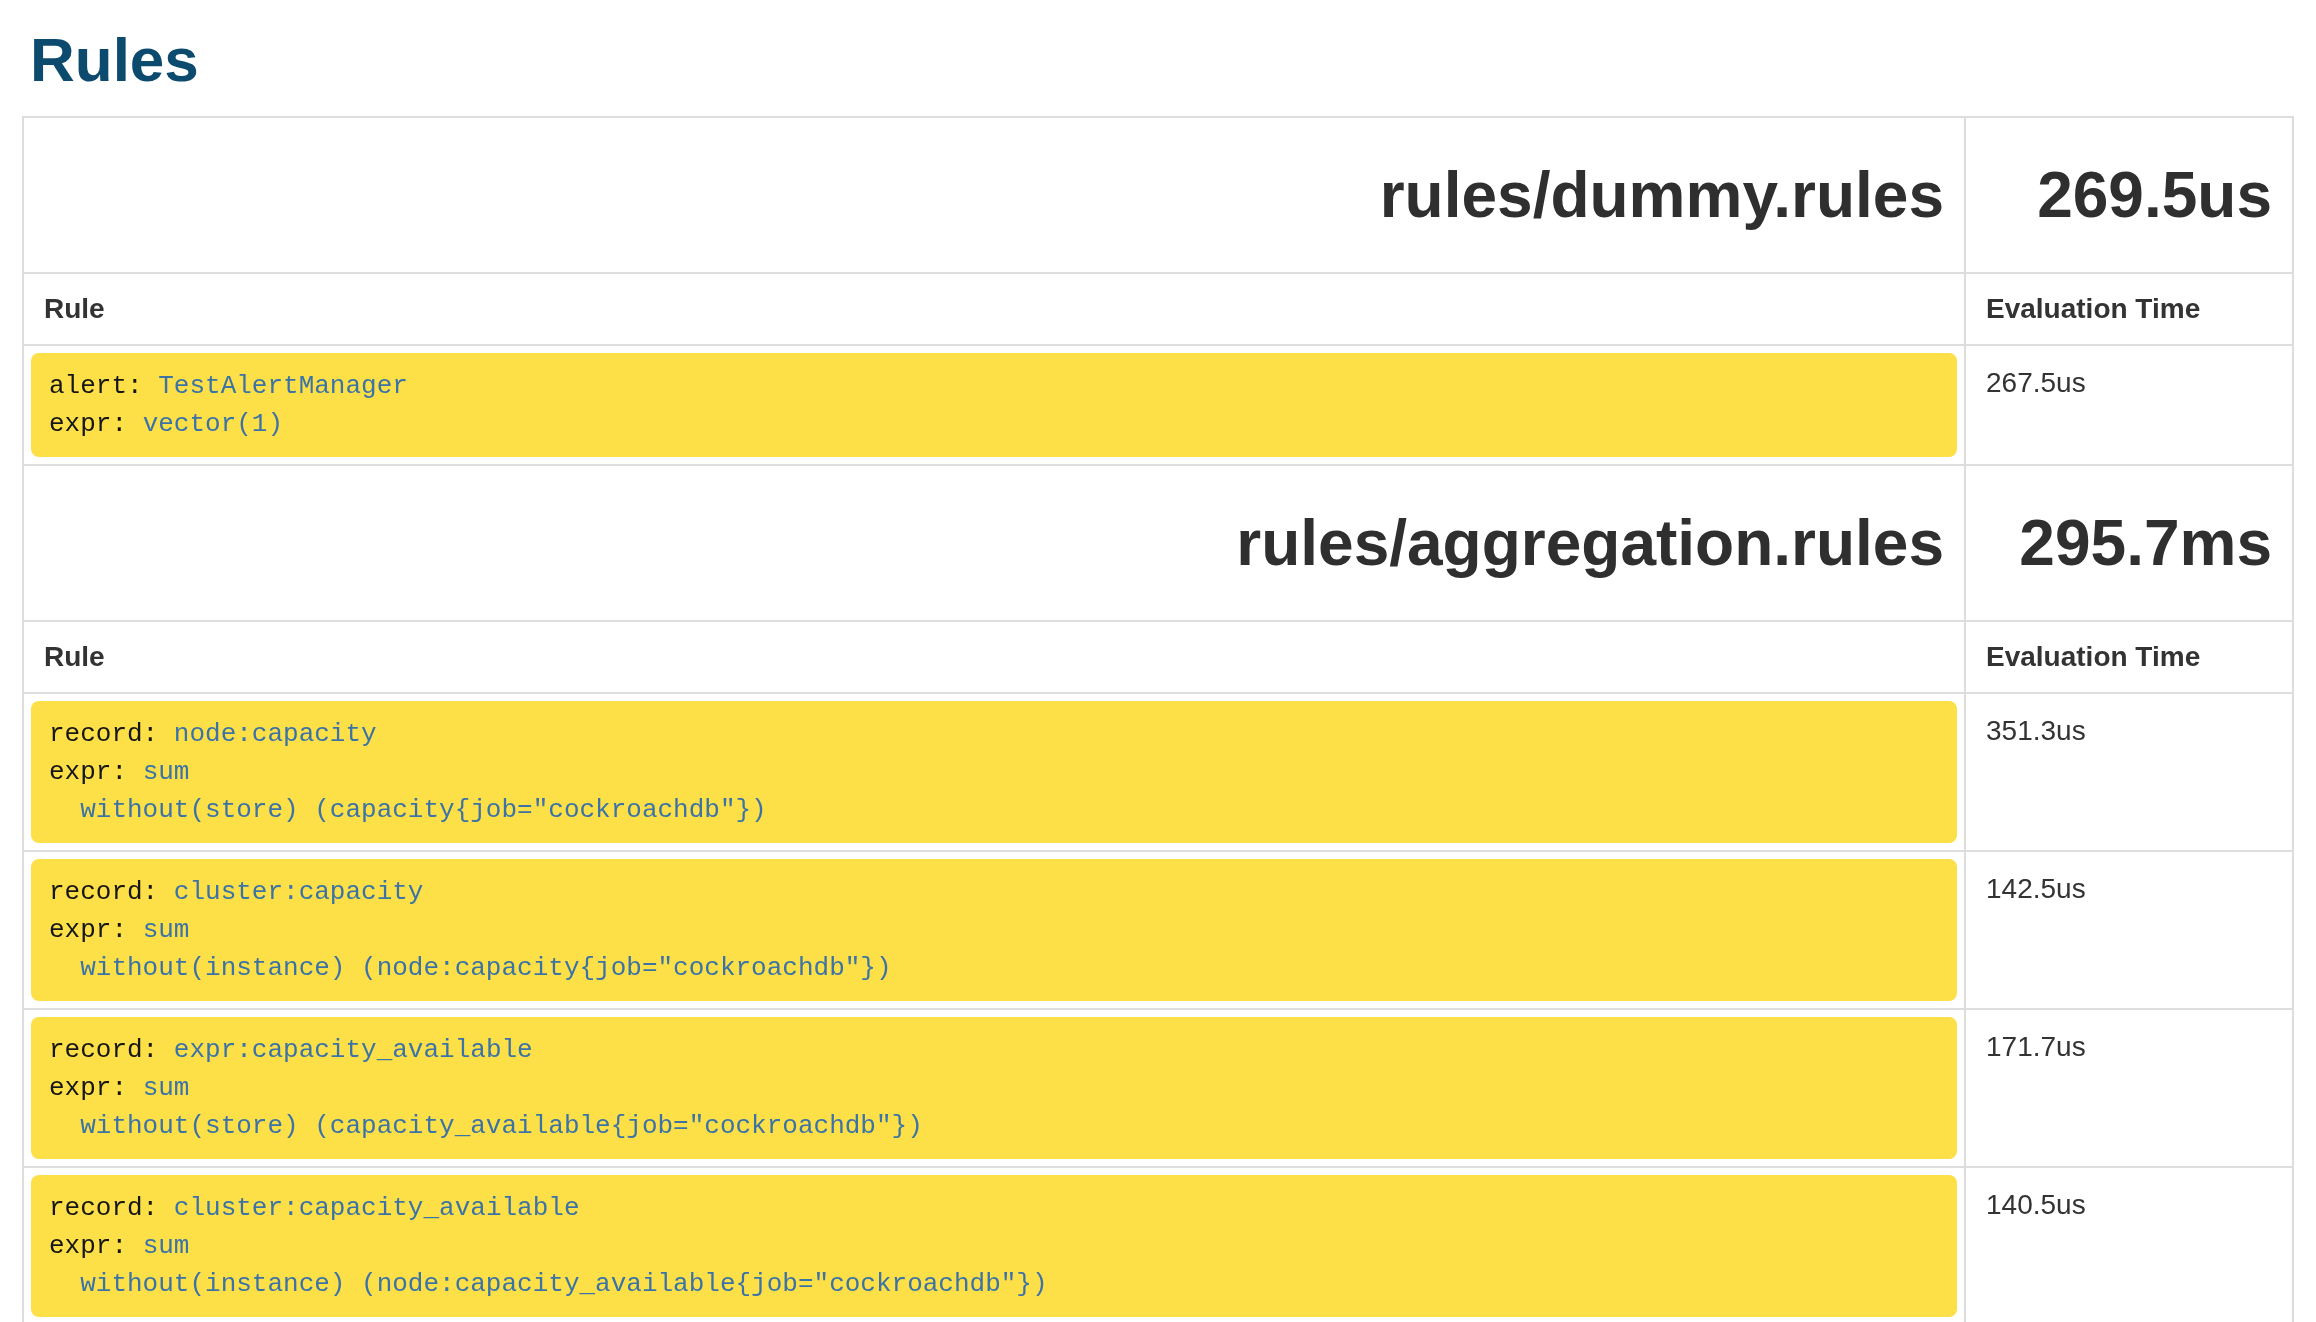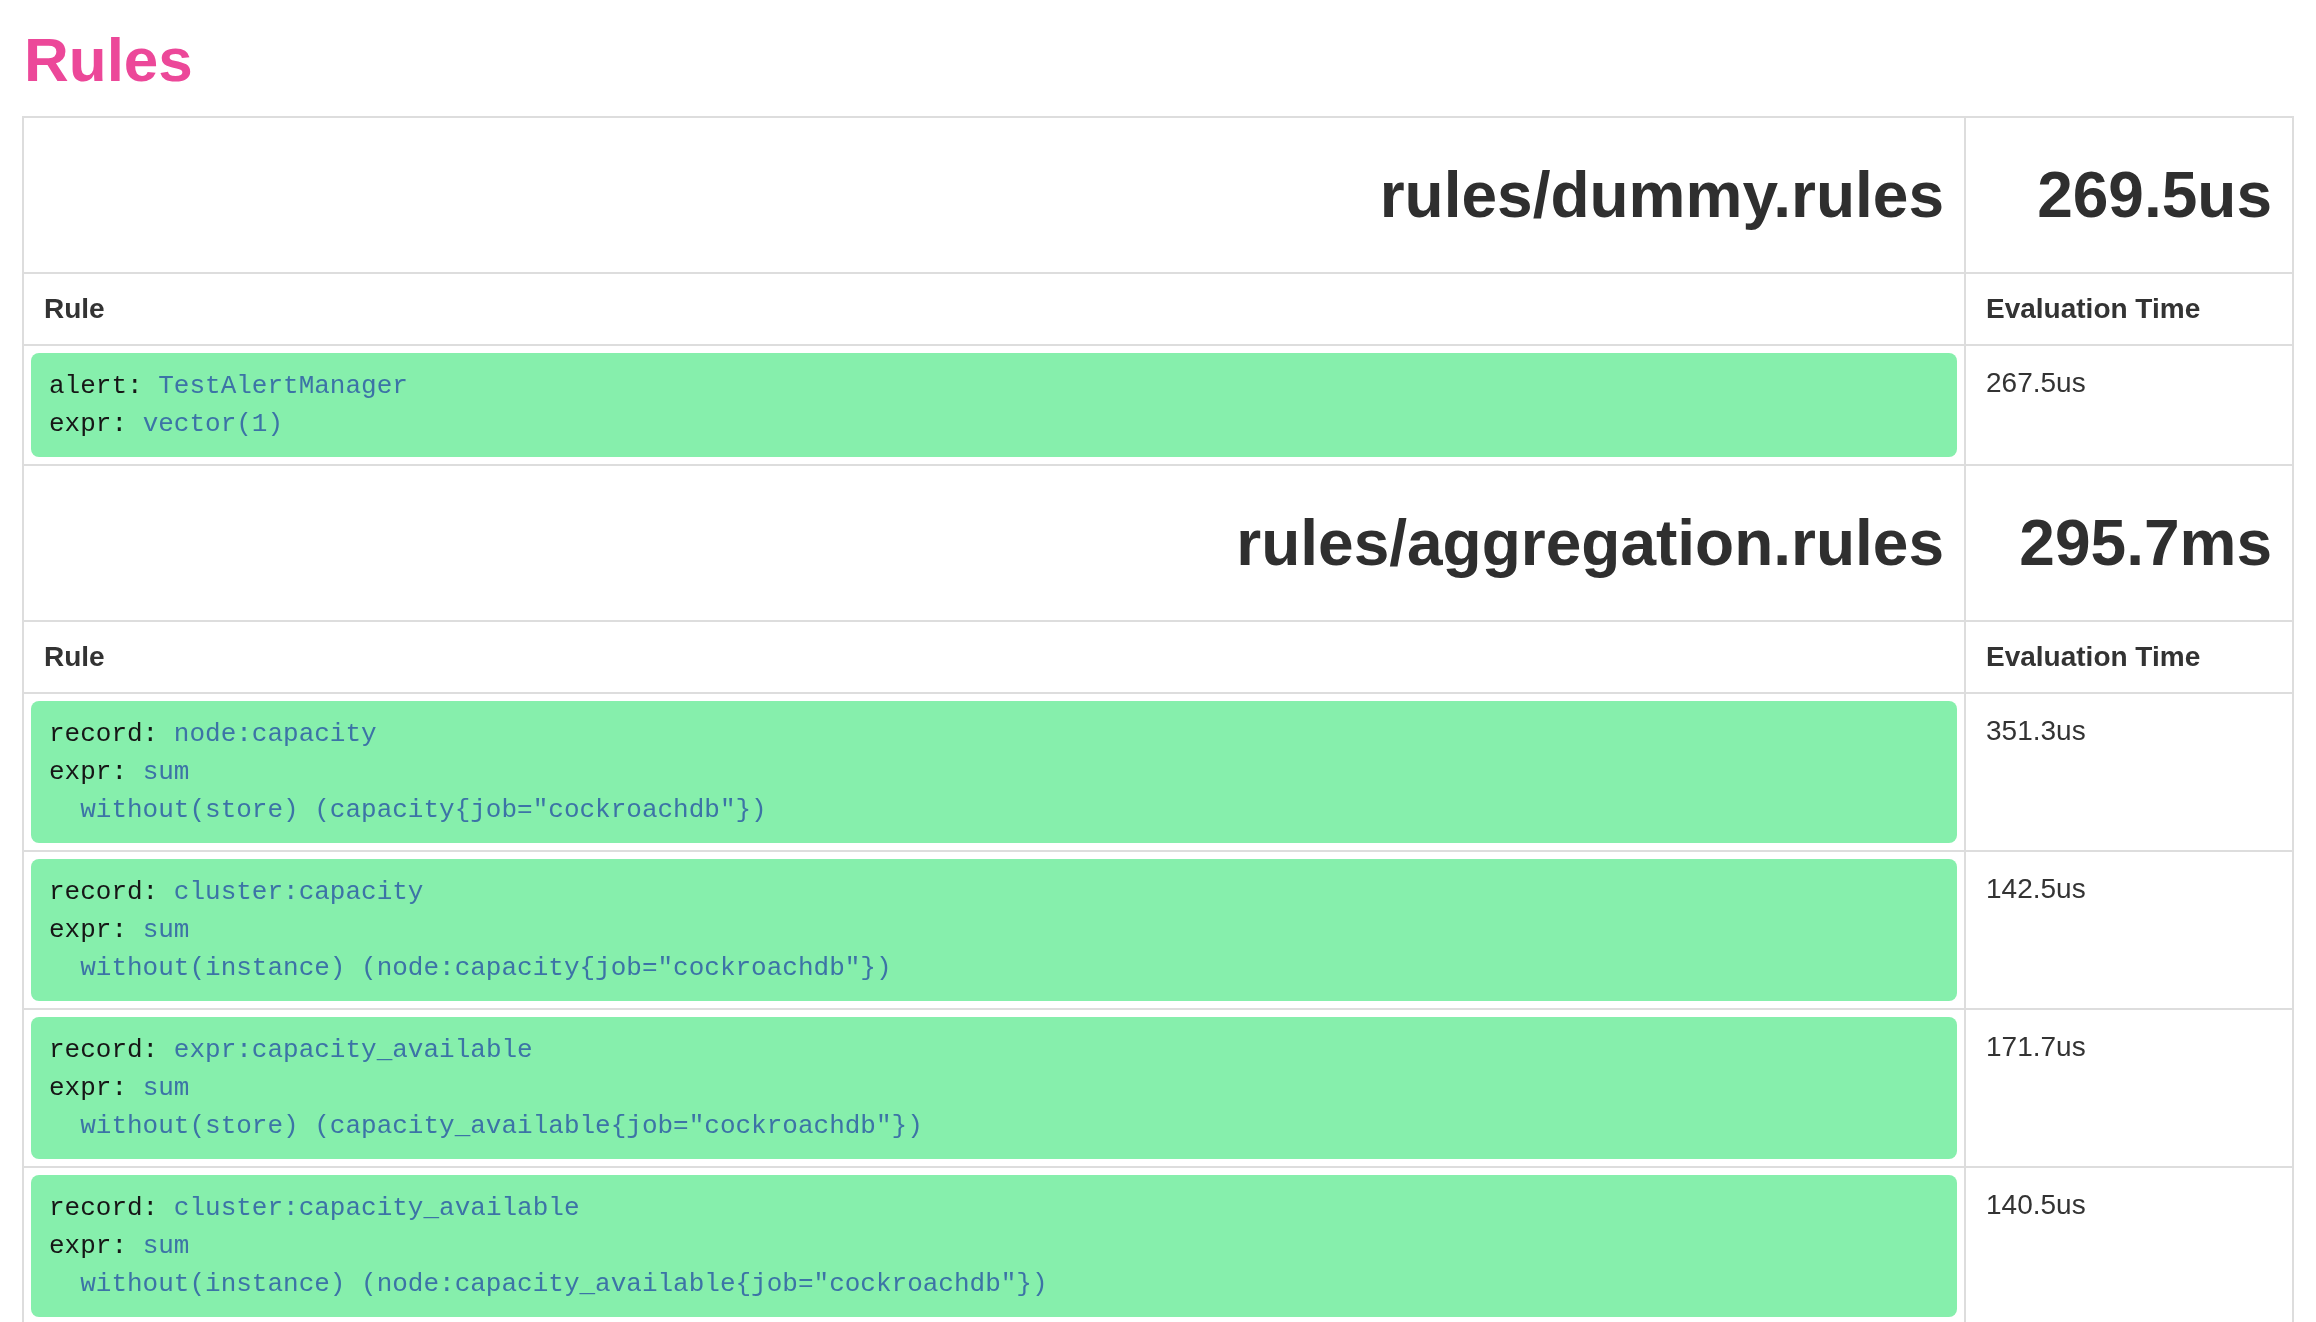--- a/index.html
+++ b/index.html
@@ -13,22 +13,22 @@
     background: #ffffff;
     font-family: "Liberation Sans", "DejaVu Sans", sans-serif;
     color: #333333;
   }
   .page {
     padding: 0 22px;
   }
   h1.page-title {
     font-size: 62px;
     line-height: 68px;
-    margin: 26px 0 22px 2px;
-    color: #ec4899;
+    margin: 26px 0 22px 8px;
+    color: #0c4a6e;
     font-weight: bold;
   }
   table.rules-table {
     width: 100%;
     border-collapse: collapse;
     table-layout: fixed;
   }
   table.rules-table td {
     border: 2px solid #dddddd;
   }
@@ -54,21 +54,21 @@
     color: #333333;
     vertical-align: middle;
   }
   td.rule-cell {
     padding: 7px;
     vertical-align: top;
   }
   pre.rule-pre {
     margin: 0;
     padding: 14px 18px;
-    background: #86efac;
+    background: #fde047;
     border-radius: 8px;
     font-family: "Liberation Mono", "DejaVu Sans Mono", monospace;
     font-size: 26px;
     line-height: 38px;
     color: #161616;
   }
   .code-line {
     white-space: pre;
   }
   .kw {

